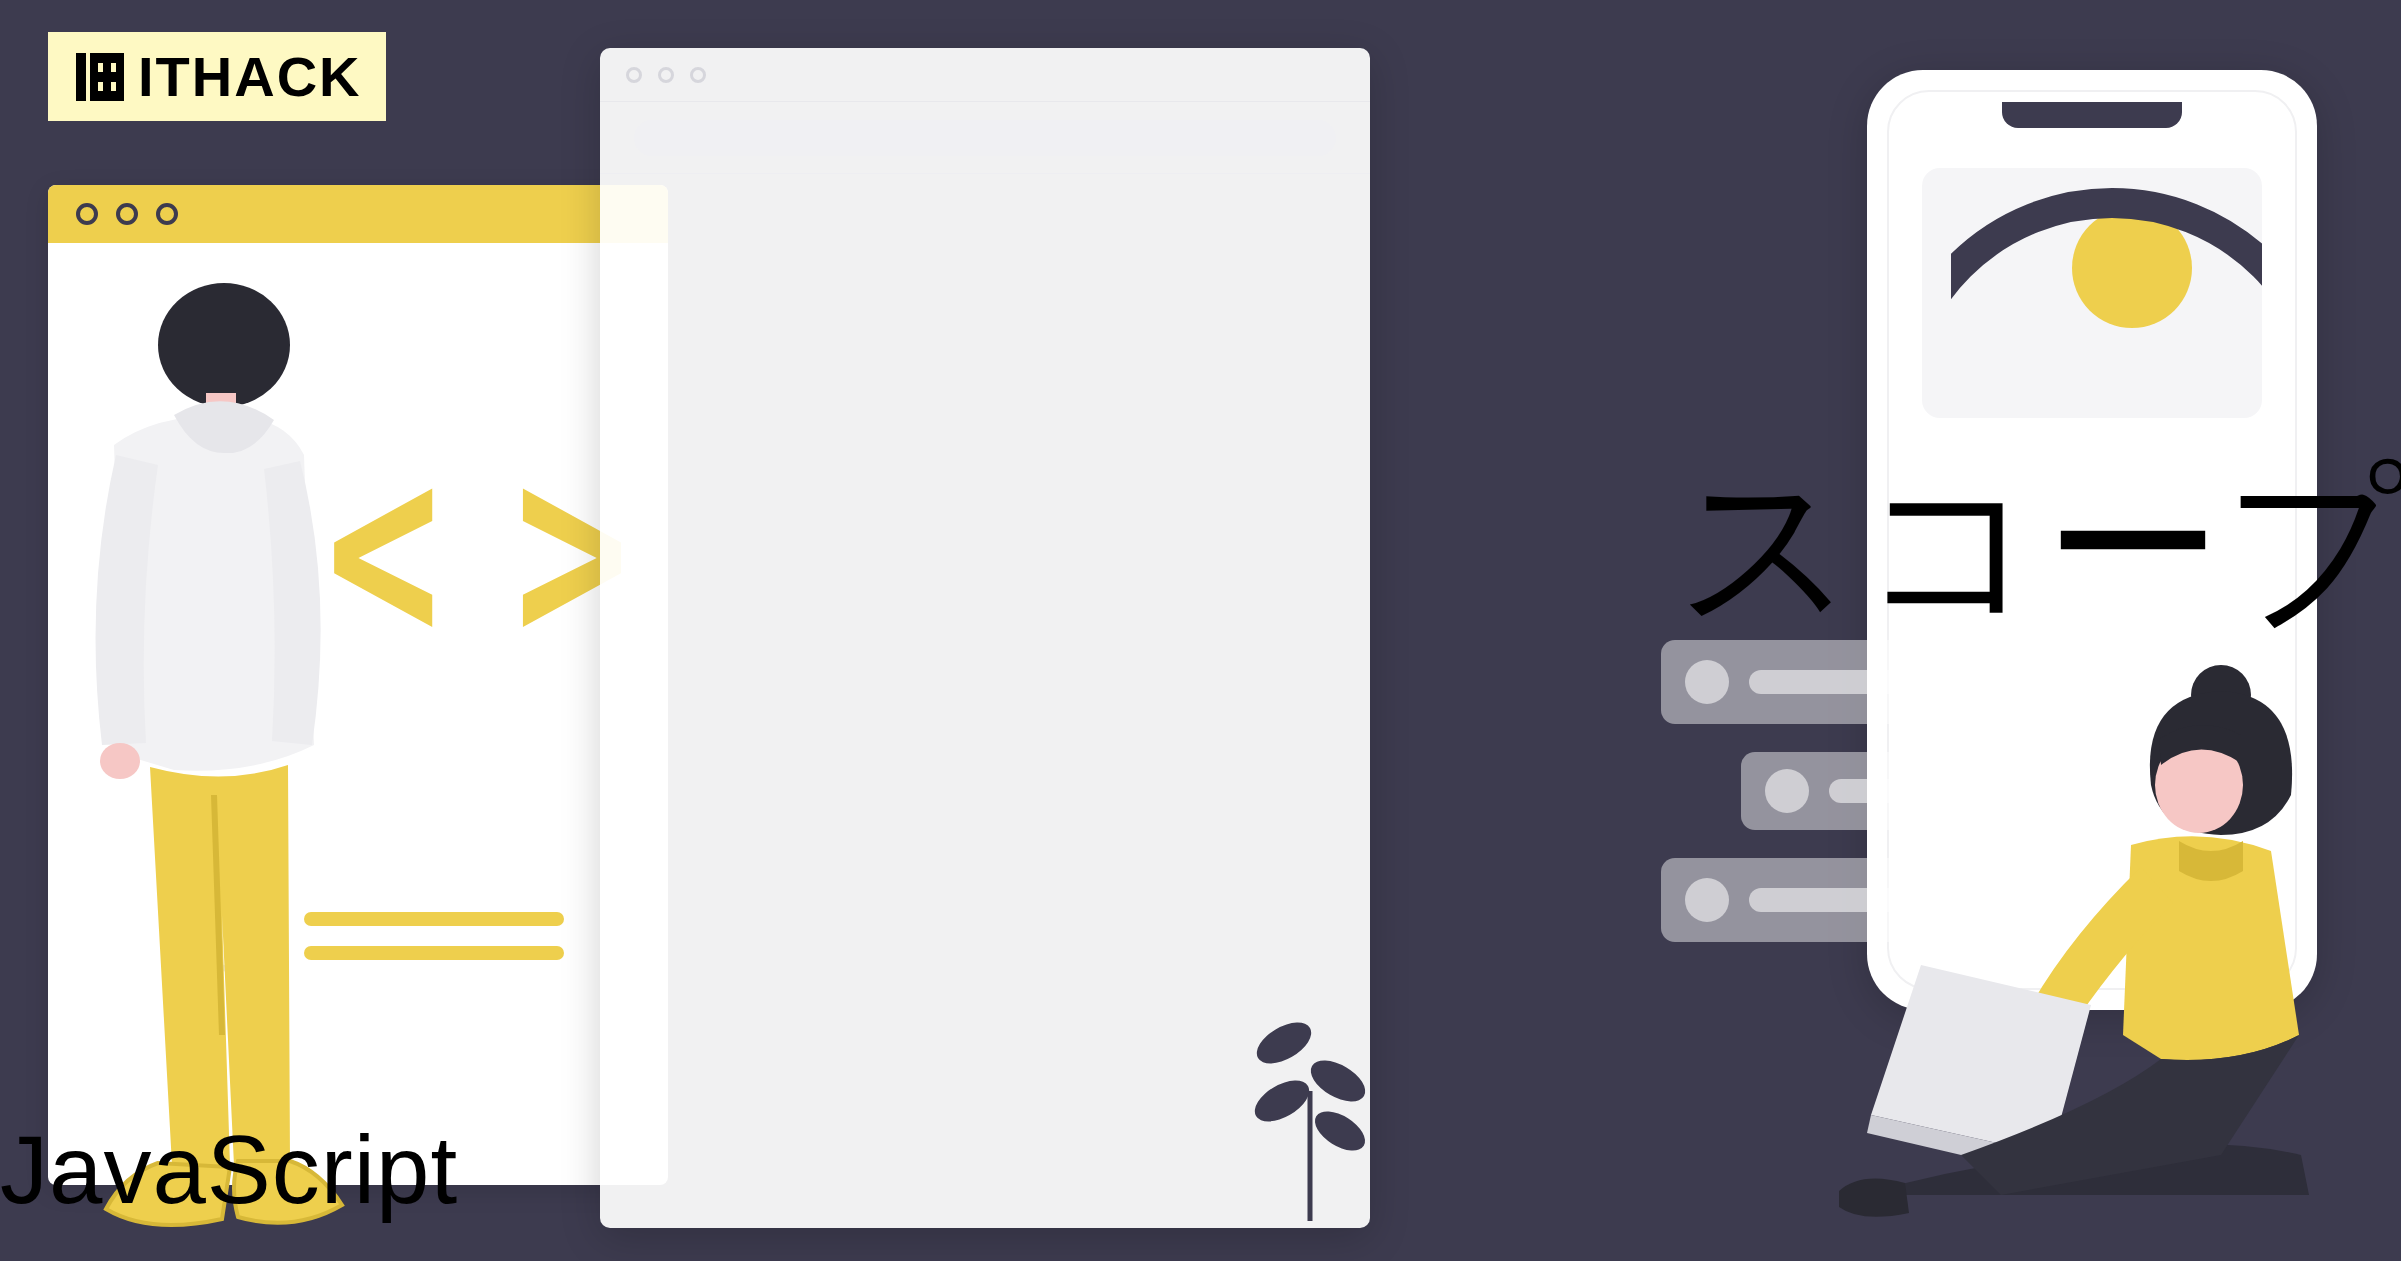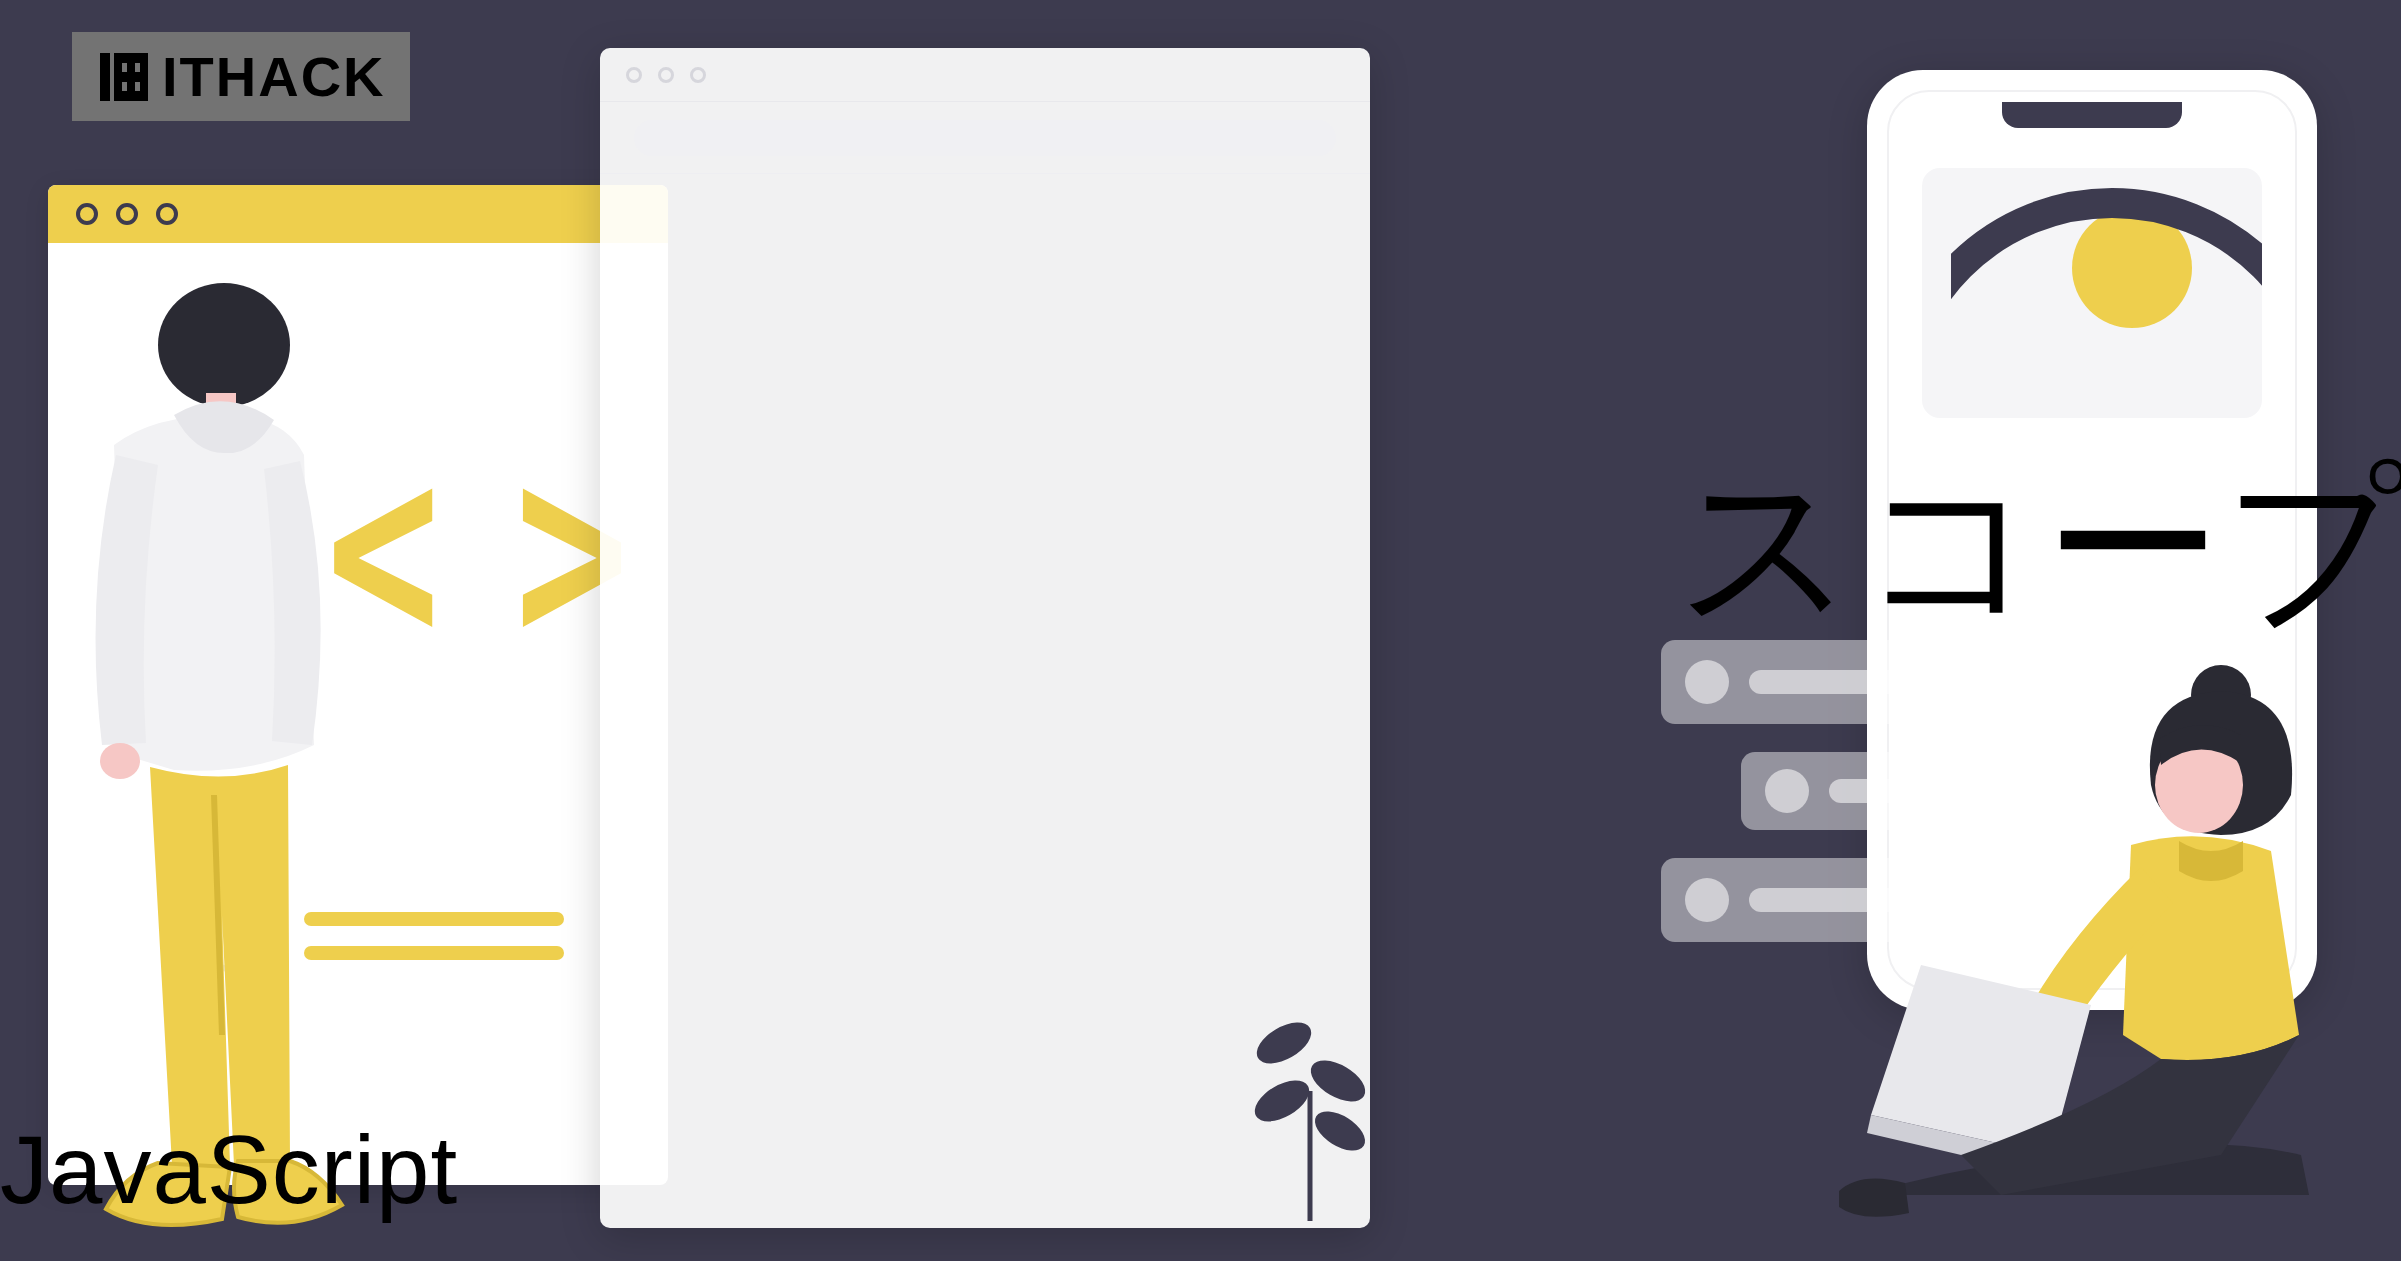--- a/index.html
+++ b/index.html
@@ -10,27 +10,26 @@
     position: relative;
     font-family: -apple-system, BlinkMacSystemFont, "Segoe UI", "Helvetica Neue", Arial, "Hiragino Sans", "Yu Gothic", sans-serif;
     overflow: hidden;
   }
 
   
   .logo-badge {
     position: absolute;
     top: 32px;
     left: 48px;
-    background: #737373;
+    background: #fef9c3;
     padding: 12px 24px;
     display: flex;
     align-items: center;
     gap: 10px;
     z-index: 50;
-    margin-left: 24px;
   }
   .logo-mark {
     width: 56px;
     height: 56px;
   }
   .logo-text {
     font-size: 56px;
     font-weight: 800;
     letter-spacing: 2px;
     color: #000;

